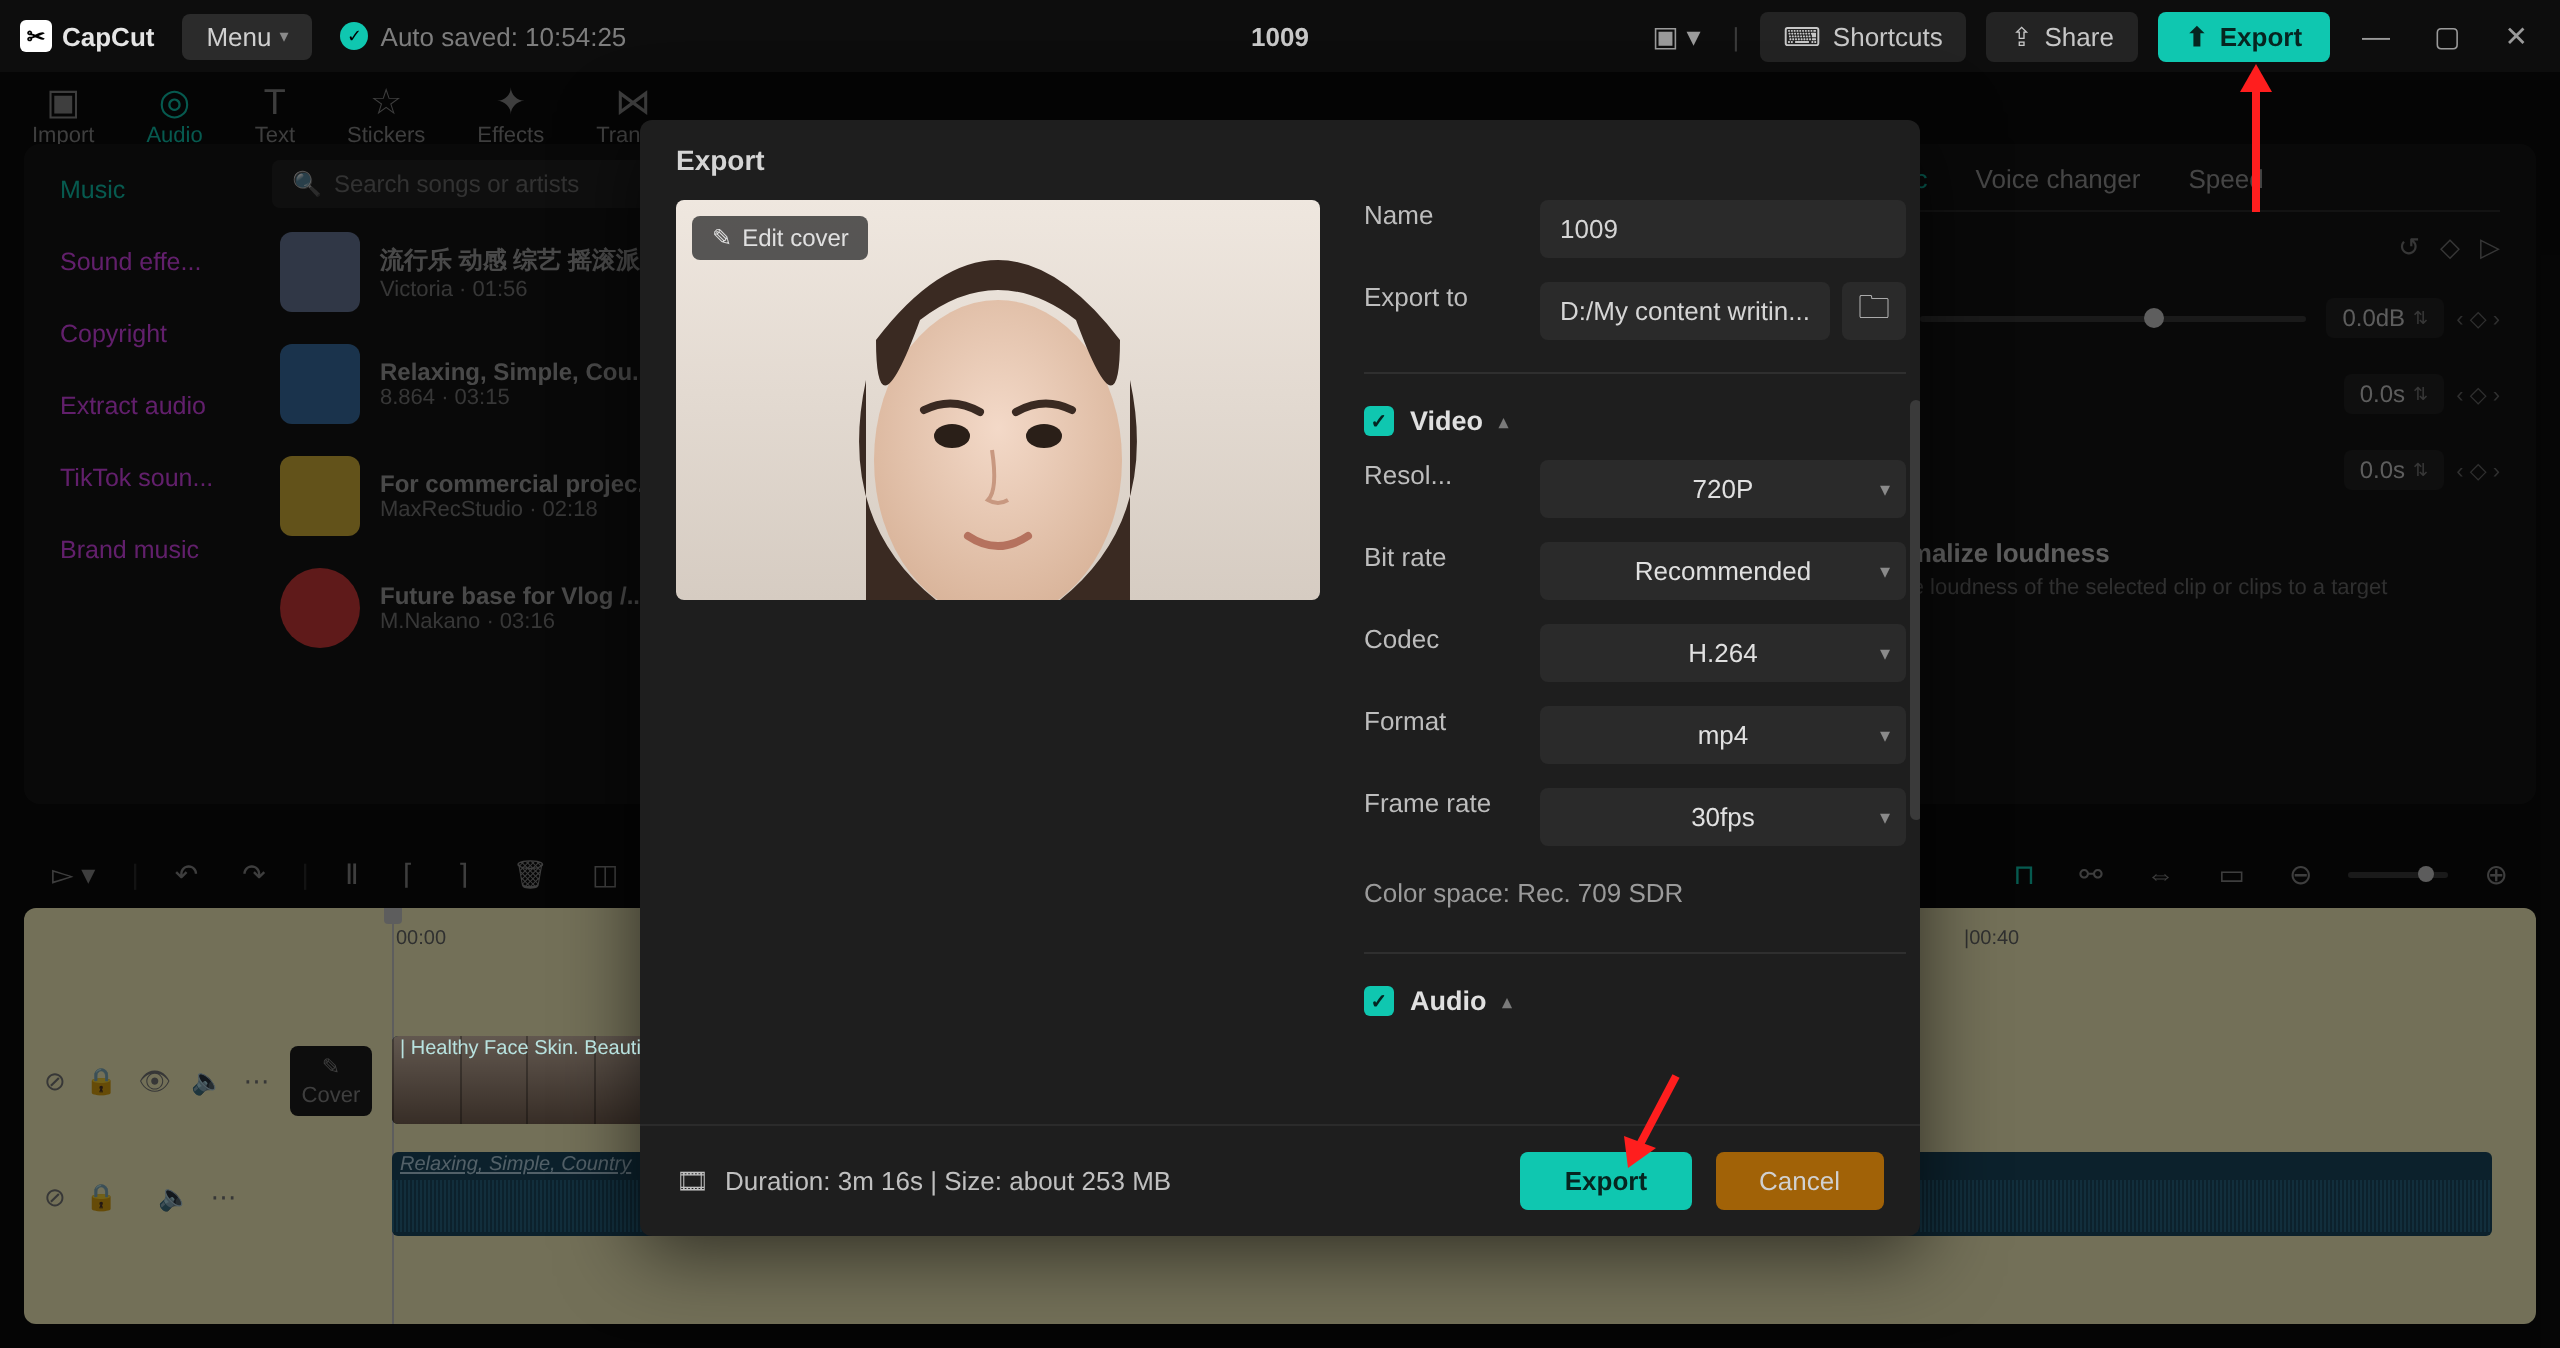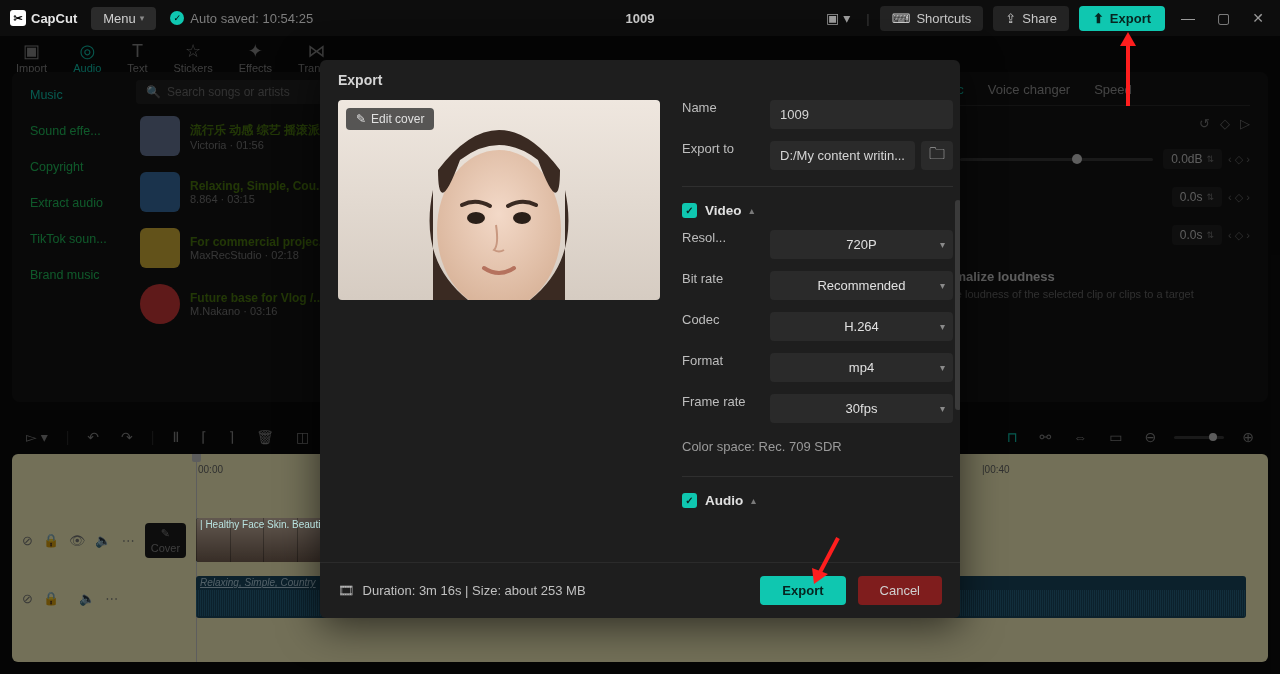--- a/index.html
+++ b/index.html
@@ -18,28 +18,28 @@
 
 .bg-content { position:absolute; top:36px; left:0; right:0; bottom:0; }
 .dim-overlay { position:absolute; inset:0; background: rgba(0,0,0,0.55); }
 
 .tool-tabs { display:flex; gap:26px; padding:6px 16px; align-items:center; color:#8a8a8a; font-size:11px;}
 .tool-tab { display:flex; flex-direction:column; align-items:center; gap:2px; cursor:pointer;}
 .tool-tab.active { color:#0fc7b0; }
 .tool-tab .ticon { font-size:18px; line-height:1;}
 .left-panel { position:absolute; top:36px; left:12px; width:450px; height:330px; background:#161616; border-radius:8px; padding:8px; display:flex; gap:8px;}
 .left-nav { width:108px; display:flex; flex-direction:column; gap:6px;}
-.left-nav-item { padding:8px 10px; border-radius:4px; font-size:12.5px; color:#22c55e; cursor:pointer; white-space:nowrap; overflow:hidden; text-overflow:ellipsis;}
+.left-nav-item { padding:8px 10px; border-radius:4px; font-size:12.5px; color:#d946ef; cursor:pointer; white-space:nowrap; overflow:hidden; text-overflow:ellipsis;}
 .left-nav-item.active { color:#0fc7b0; }
 .song-list { flex:1; display:flex; flex-direction:column; gap:8px;}
 .search-row { background:#232323; border-radius:4px; padding:5px 10px; display:flex; align-items:center; gap:6px; color:#6f6f6f; font-size:12px;}
 .song-item { display:flex; gap:10px; align-items:center; padding:4px;}
 .song-thumb { width:40px;height:40px;border-radius:6px;background:#333;}
 .song-meta { display:flex; flex-direction:column; font-size:12px;}
-.song-title { color:#4d7c0f; font-weight:600;}
+.song-title { color:#a3a3a3; font-weight:600;}
 .song-sub { color:#7a7a7a; font-size:11px;}
 
 .right-panel { position:absolute; top:36px; right:12px; width:354px; height:330px; background:#161616; border-radius:8px; padding:10px 18px; font-size:13px; color:#9a9a9a;}
 .rp-tabs { display:flex; gap:24px; border-bottom:1px solid #2a2a2a; padding-bottom:8px;}
 .rp-tab { cursor:pointer;}
 .rp-tab.active { color:#0fc7b0; }
 .rp-row { display:flex; align-items:center; justify-content:space-between; margin-top:18px;}
 .rp-val { background:#222; padding:3px 8px; border-radius:4px; font-size:12px; color:#cfcfcf; display:flex;align-items:center;gap:4px;}
 .rp-section-title { margin-top:24px; color:#d0d0d0; font-weight:600;}
 .rp-desc { font-size:11px; color:#6a6a6a; margin-top:4px;}
@@ -87,21 +87,21 @@
 .sep-line { height:1px; background:#2f2f2f; margin:4px 0;}
 .section-head { display:flex; align-items:center; gap:8px; font-size:13.5px; color:#e0e0e0; font-weight:600;}
 .checkbox { width:15px;height:15px;background:#0fc7b0;border-radius:3px;display:flex;align-items:center;justify-content:center;color:#052521;font-size:10px;font-weight:bold;}
 .dropdown { flex:1; background:#2a2a2a; border-radius:4px; padding:7px 10px; font-size:13px; color:#e0e0e0; display:flex; align-items:center; justify-content:center; position:relative; cursor:pointer;}
 .dropdown .chev { position:absolute; right:8px; color:#8a8a8a; font-size:10px;}
 .color-space { font-size:13px; color:#9a9a9a; margin-top:4px;}
 .dialog-footer { height:56px; border-top:1px solid #2b2b2b; display:flex; align-items:center; padding:0 18px; gap:12px; font-size:13px;}
 .duration-info { display:flex; align-items:center; gap:8px; color:#c0c0c0;}
 .footer-spacer { margin-left:auto;}
 .btn-primary { background:#0fc7b0; color:#062520; font-weight:600; padding:7px 22px; border-radius:4px; cursor:pointer;}
-.btn-secondary { background:#7f1d1d; color:#d0d0d0; padding:7px 22px; border-radius:4px; cursor:pointer;}
+.btn-secondary { background:#a16207; color:#d0d0d0; padding:7px 22px; border-radius:4px; cursor:pointer;}
 
 .arrow { position:absolute; pointer-events:none; }
 .arrow svg { overflow:visible; }
 </style>
 </head>
 <body>
 
 <div class="topbar">
   <div class="logo">
     <span class="logo-icon">✂</span>

